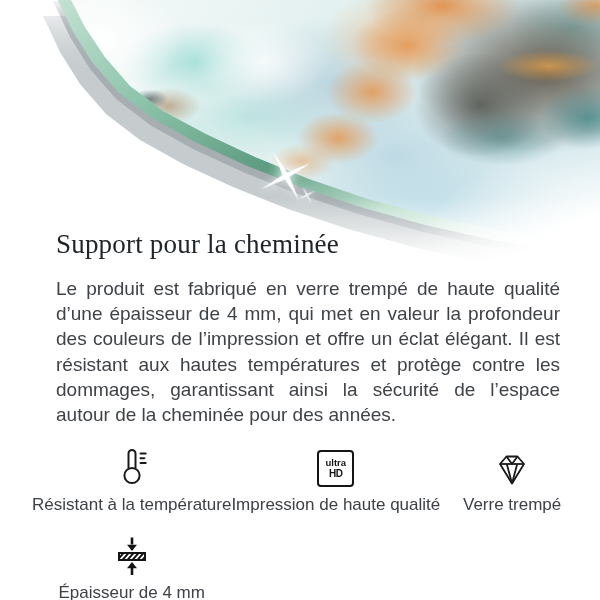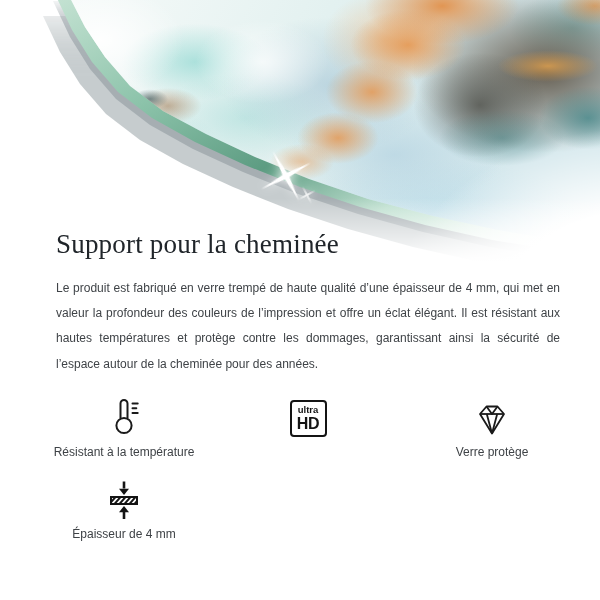--- a/index.html
+++ b/index.html
@@ -50,31 +50,31 @@
       radial-gradient(ellipse 340px 260px at 640px 320px, #ffffff 42%, rgba(255,255,255,0) 74%);
   }
   .sparkle{position:absolute;filter:drop-shadow(0 0 5px rgba(255,255,255,.95));}
   .sparkle-main{left:257px;top:147px;transform:rotate(-28deg);}
   .sparkle-small{left:297px;top:185px;transform:rotate(-28deg);opacity:.85;}
   
   .content{position:relative;z-index:2;padding:226px 40px 0;margin-left:16px;}
   .title{margin:0;font-family:"Liberation Serif", serif;font-weight:400;
     font-size:27px;line-height:36px;color:#20252a;letter-spacing:.2px;}
   .title span{display:block;}
-  .desc{margin:14px 0 0;font-size:12px;line-height:25.2px;color:#3f4347;text-align:justify;}
+  .desc{margin:14px 0 0;font-size:19px;line-height:25.2px;color:#3f4347;text-align:justify;}
   
   .features{margin:13px -24px 0;display:grid;grid-template-columns:repeat(3,1fr);row-gap:13px;}
   .feature{display:flex;flex-direction:column;align-items:center;}
   .icon-box{height:50px;display:flex;align-items:flex-end;justify-content:center;}
-  .feature-label{margin-top:5px;font-size:12px;color:#3e4246;white-space:nowrap;}
+  .feature-label{margin-top:5px;font-size:17px;color:#3e4246;white-space:nowrap;}
   .uhd{width:33px;height:33px;border:2.4px solid #141414;border-radius:4px;
     display:flex;flex-direction:column;align-items:center;justify-content:center;
     line-height:1;color:#141414;margin-bottom:3px;}
   .uhd .t{font-size:9.5px;font-weight:600;}
-  .uhd .b{font-size:16px;font-weight:700;margin-top:1px;letter-spacing:-.3px;}
+  .uhd .b{font-size:10px;font-weight:700;margin-top:1px;letter-spacing:-.3px;}
   svg.icon{display:block;}
 </style>
 </head>
 <body>
 
 <div class="hero">
   <div class="glass-shadow-soft outer-clip"></div>
   <div class="glass-shadow-tight outer-clip"></div>
   <div class="glass-rim outer-clip"></div>
   <div class="glass-art inner-clip"></div>
@@ -106,33 +106,34 @@
       <div class="feature-label">Résistant à la température</div>
     </div>
 
     <div class="feature">
       <div class="icon-box">
         <div class="uhd">
           <span class="t">ultra</span>
           <span class="b">HD</span>
         </div>
       </div>
+      <div class="feature-label">Impression de haute qualité</div>
     </div>
 
 
     <div class="feature">
       <div class="icon-box">
         <svg class="icon" width="44" height="42" viewBox="0 0 44 42" fill="none" stroke="#1a1a1a" stroke-width="1.8" stroke-linejoin="round" aria-hidden="true">
           <path d="M10 16 L16.5 8.5 h11 L34 16 L22 35.5 Z"></path>
           <path d="M10 16 H34"></path>
           <path d="M16.5 8.5 L22 16 L27.5 8.5"></path>
           <path d="M16.8 16 L22 35.5 M27.2 16 L22 35.5"></path>
         </svg>
       </div>
-      <div class="feature-label">Verre protège</div>
+      <div class="feature-label">Verre trempé</div>
     </div>
 
 
     <div class="feature">
       <div class="icon-box">
         <svg class="icon" width="44" height="44" viewBox="0 0 44 44" aria-hidden="true">
           <defs>
               <clipPath id="barClip">
                 <rect x="9" y="19" width="26" height="7"></rect>
               </clipPath>

